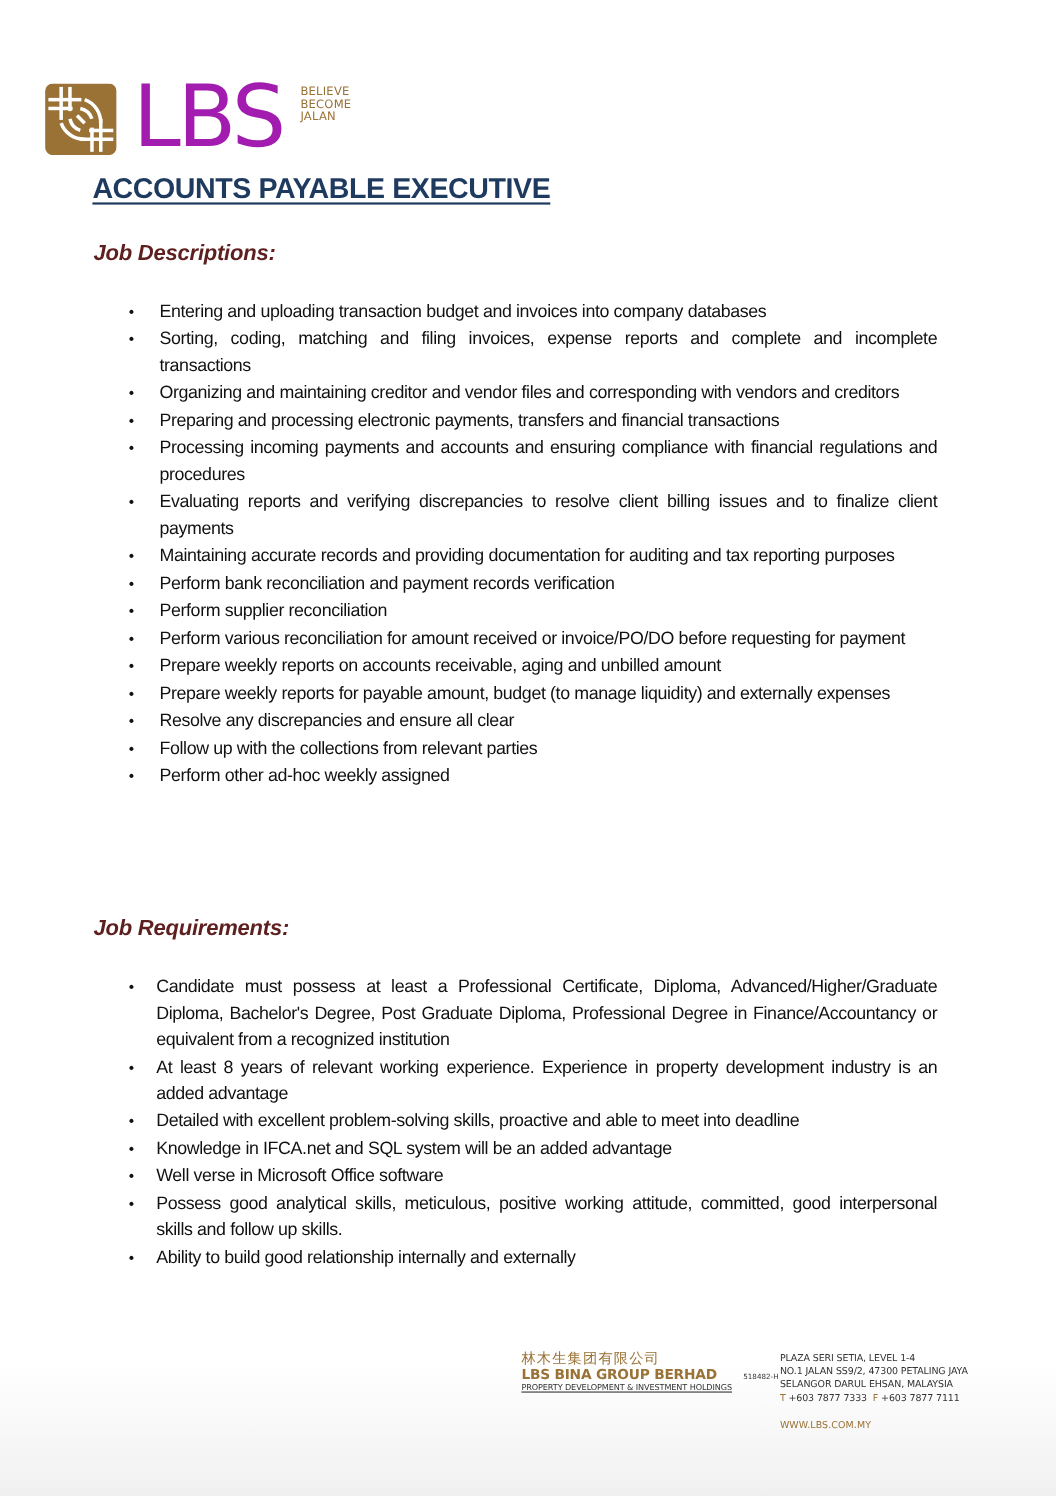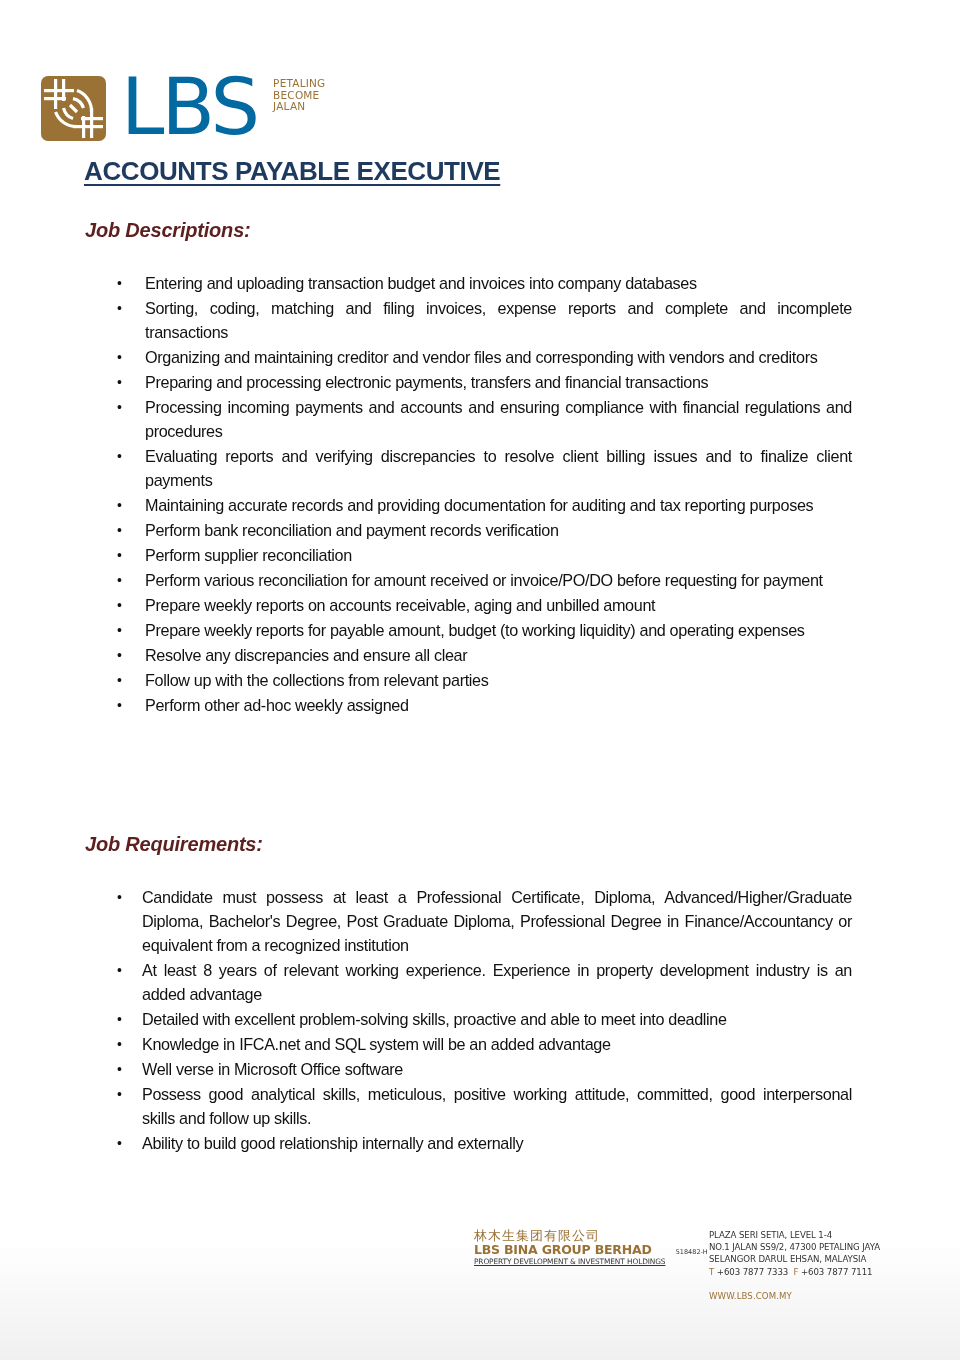--- a/index.html
+++ b/index.html
@@ -36,21 +36,21 @@
       height: 65px;
     }
     .logo-word {
       margin-left: 15px;
       margin-top: -12px;
       font-family: "DejaVu Sans", sans-serif;
       font-weight: normal;
       font-size: 78px;
       line-height: 86px;
       letter-spacing: -3px;
-      color: #0369a1;
+      color: #a21caf;
       transform: scaleX(1.0);
     }
     .logo-tagline {
       margin-left: 16px;
       margin-top: 2px;
       font-family: "DejaVu Sans", sans-serif;
       font-size: 10.5px;
       line-height: 11.5px;
       color: #9a7236;
       letter-spacing: 0.2px;
@@ -202,21 +202,21 @@
     <rect x="32" y="49" width="30" height="3.2" fill="#ffffff"></rect>
 
     <path d="M14.6 36 A22 22 0 0 0 36 50.5" fill="none" stroke="#ffffff" stroke-width="3.2"></path>
     <path d="M22.6 32 A14 14 0 0 0 32 42.5" fill="none" stroke="#ffffff" stroke-width="3.2"></path>
     <path d="M36 14.6 A22 22 0 0 1 50.5 36" fill="none" stroke="#ffffff" stroke-width="3.2"></path>
     <path d="M32 22.6 A14 14 0 0 1 42.5 32" fill="none" stroke="#ffffff" stroke-width="3.2"></path>
     <path d="M29 29 L36 36" stroke="#ffffff" stroke-width="3.2"></path>
   </svg>
   <div class="logo-word">LBS</div>
   <div class="logo-tagline">
-    <div>PETALING</div>
+    <div>BELIEVE</div>
     <div>BECOME</div>
     <div>JALAN</div>
   </div>
 </div>
 
 <h1 class="doc-title">ACCOUNTS PAYABLE EXECUTIVE</h1>
 
 <h2 class="section-heading heading-desc">Job Descriptions:</h2>
 <ul class="bullets desc-list">
   <li>
@@ -258,21 +258,21 @@
   <li>
       <span class="bullet">•</span>
       <span class="item-text">Perform various reconciliation for amount received or invoice/PO/DO before requesting for payment</span>
     </li>
   <li>
       <span class="bullet">•</span>
       <span class="item-text">Prepare weekly reports on accounts receivable, aging and unbilled amount</span>
     </li>
   <li>
       <span class="bullet">•</span>
-      <span class="item-text">Prepare weekly reports for payable amount, budget (to working liquidity) and operating expenses</span>
+      <span class="item-text">Prepare weekly reports for payable amount, budget (to manage liquidity) and externally expenses</span>
     </li>
   <li>
       <span class="bullet">•</span>
       <span class="item-text">Resolve any discrepancies and ensure all clear</span>
     </li>
   <li>
       <span class="bullet">•</span>
       <span class="item-text">Follow up with the collections from relevant parties</span>
     </li>
   <li>

